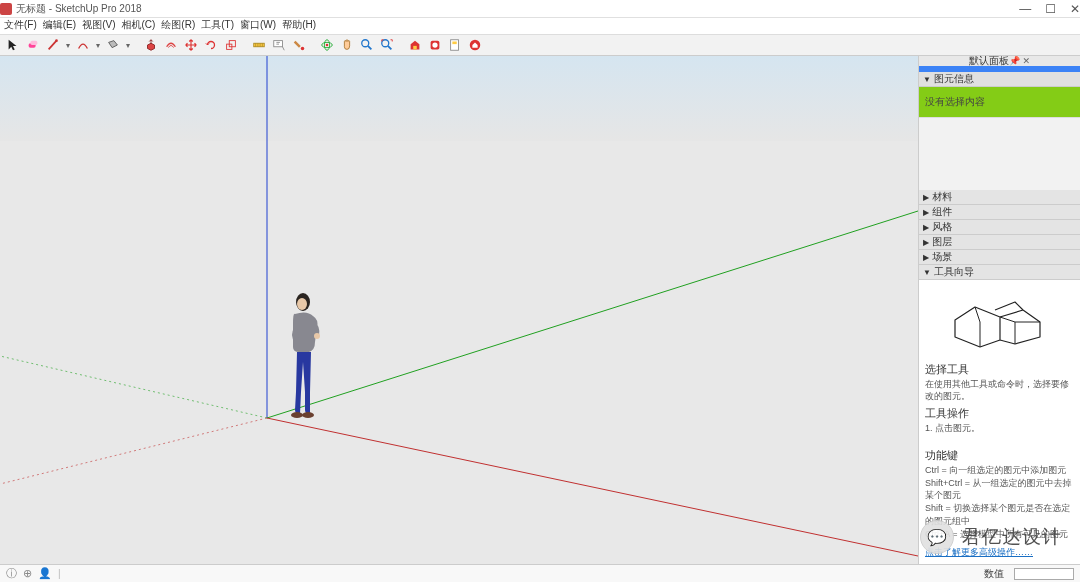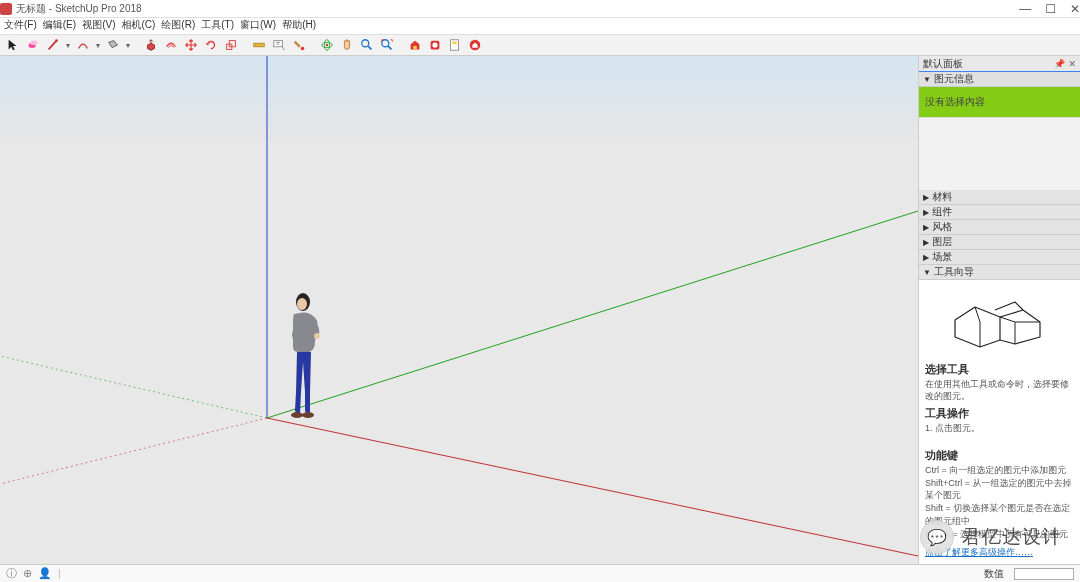--- a/index.html
+++ b/index.html
@@ -14,30 +14,30 @@
 .toolbar{height:22px;background:#f2f2f2;border-top:1px solid #ddd;border-bottom:1px solid #ccc;display:flex;align-items:center;padding:0 4px;gap:2px}
 .tool{width:18px;height:18px;display:flex;align-items:center;justify-content:center;font-size:13px;cursor:default;border:1px solid transparent;border-radius:2px}
 .tool.sep{width:6px}
 .tool svg{width:14px;height:14px}
 .workspace{display:flex;height:508px}
 .viewport{flex:1;background:#e8e8e8;position:relative;overflow:hidden}
 .viewport .sky{position:absolute;top:0;left:0;right:0;height:85px;background:linear-gradient(#d5e5f0 0%,#e6e6e6 100%)}
 .viewport svg.axes{position:absolute;top:0;left:0;width:100%;height:100%}
 .figure{position:absolute;left:285px;top:236px;width:38px;height:128px}
 .sidepanel{width:162px;background:#f2f2f2;border-left:1px solid #ccc;display:flex;flex-direction:column;font-size:10px}
-.panel-head{height:16px;background:#e8e8e8;border-bottom:1px solid #3b82f6;display:flex;align-items:center;padding:0 4px;justify-content:space-between}
+.panel-head{height:16px;background:#e8e8e8;border-bottom:6px solid #3b82f6;display:flex;align-items:center;padding:0 4px;justify-content:center}
 .panel-head .pin{font-size:9px;color:#666}
 .panel-sec{height:15px;background:#e0e0e0;border-bottom:1px solid #ccc;display:flex;align-items:center;padding:0 4px;font-size:10px}
 .panel-sec .tri{margin-right:3px;font-size:8px}
 .panel-body{padding:8px 6px;font-size:10px;color:#444;background:#84cc16;border-bottom:1px solid #ddd}
 .spacer{flex:0 0 72px}
 .accordion .panel-sec{background:#e4e4e4}
 .instructor{flex:1;background:#fff;padding:6px;overflow:hidden;line-height:1.35}
 .instructor .house{display:flex;justify-content:center;margin:6px 0 10px}
-.instructor h4{font-size:11px;font-weight:bold;margin-top:2px}
+.instructor h4{font-size:11px;font-weight:normal;margin-top:2px}
 .instructor p{font-size:9px;color:#555;margin:1px 0}
 .instructor .link{color:#1a6fc4;text-decoration:underline;margin-top:6px;display:block;font-size:9px}
 .statusbar{height:18px;background:#f8f8f8;border-top:1px solid #ccc;display:flex;align-items:center;padding:0 6px;font-size:10px;color:#444;gap:6px}
 .statusbar .st-icon{font-size:11px;color:#888}
 .statusbar .right{margin-left:auto}
 .watermark{position:absolute;right:18px;bottom:28px;display:flex;align-items:center;gap:8px;color:#888;opacity:.9}
 .watermark .circ{width:34px;height:34px;border-radius:50%;background:#e0e0e0;border:1px solid #ccc;display:flex;align-items:center;justify-content:center;font-size:16px;color:#888}
 .watermark .txt{font-size:19px;letter-spacing:1px;color:#404040}
 </style>
 </head>

